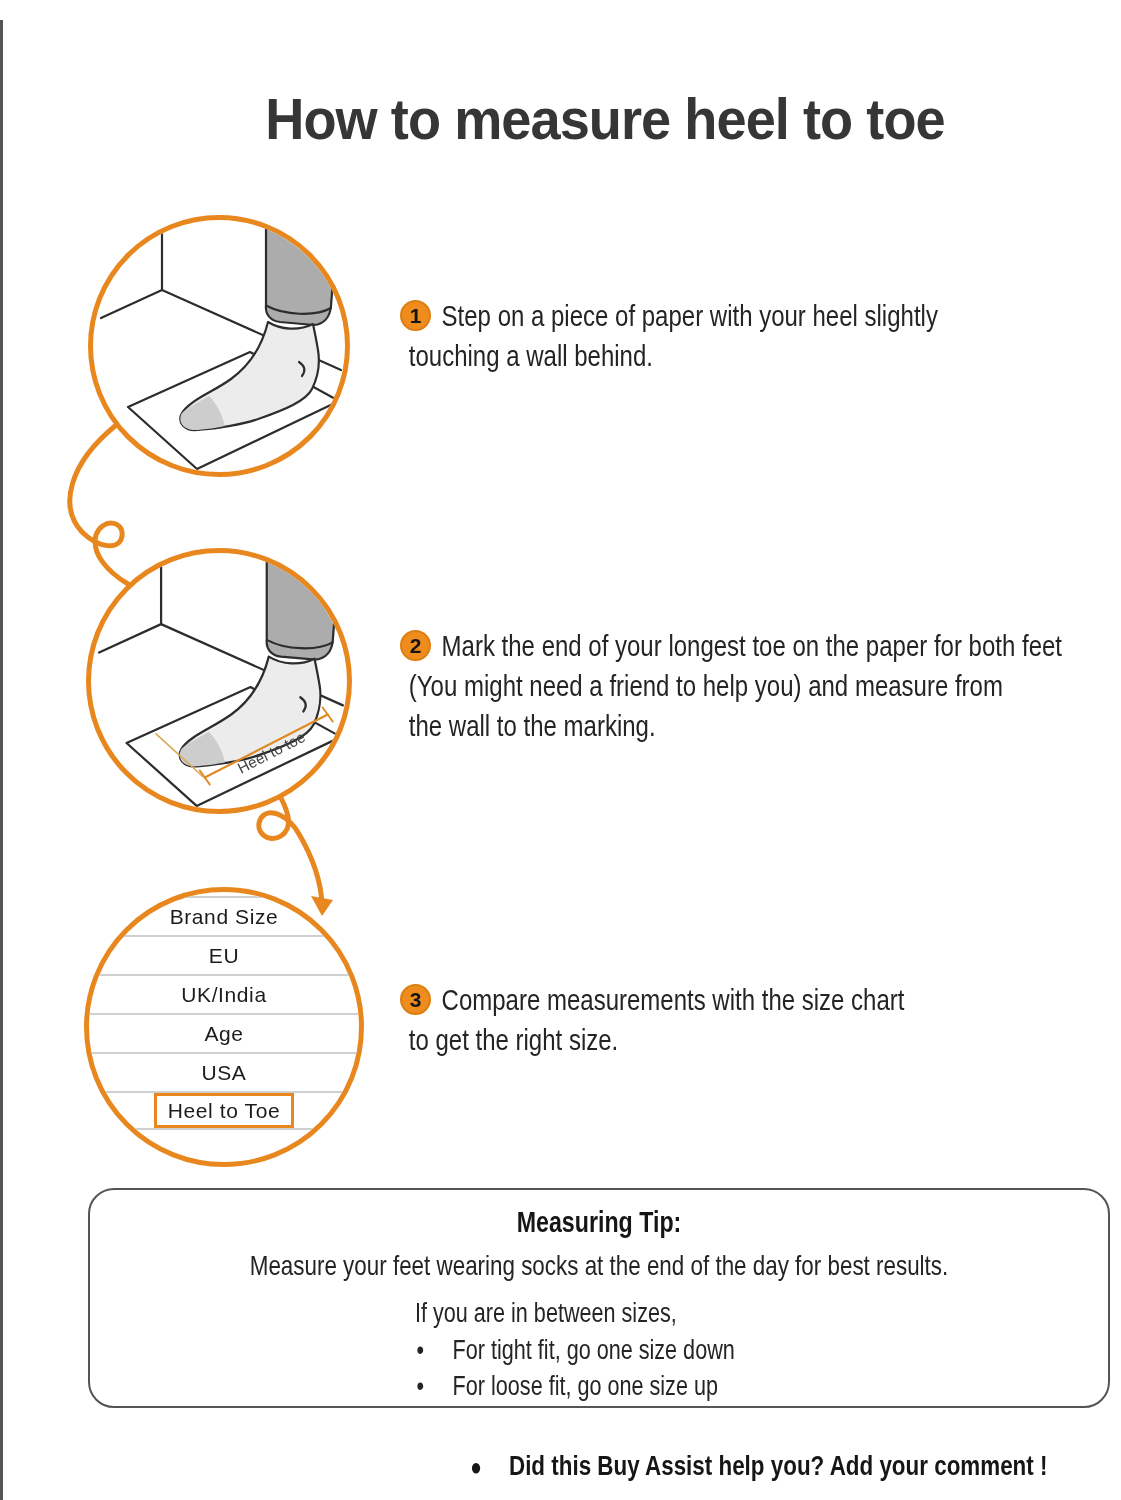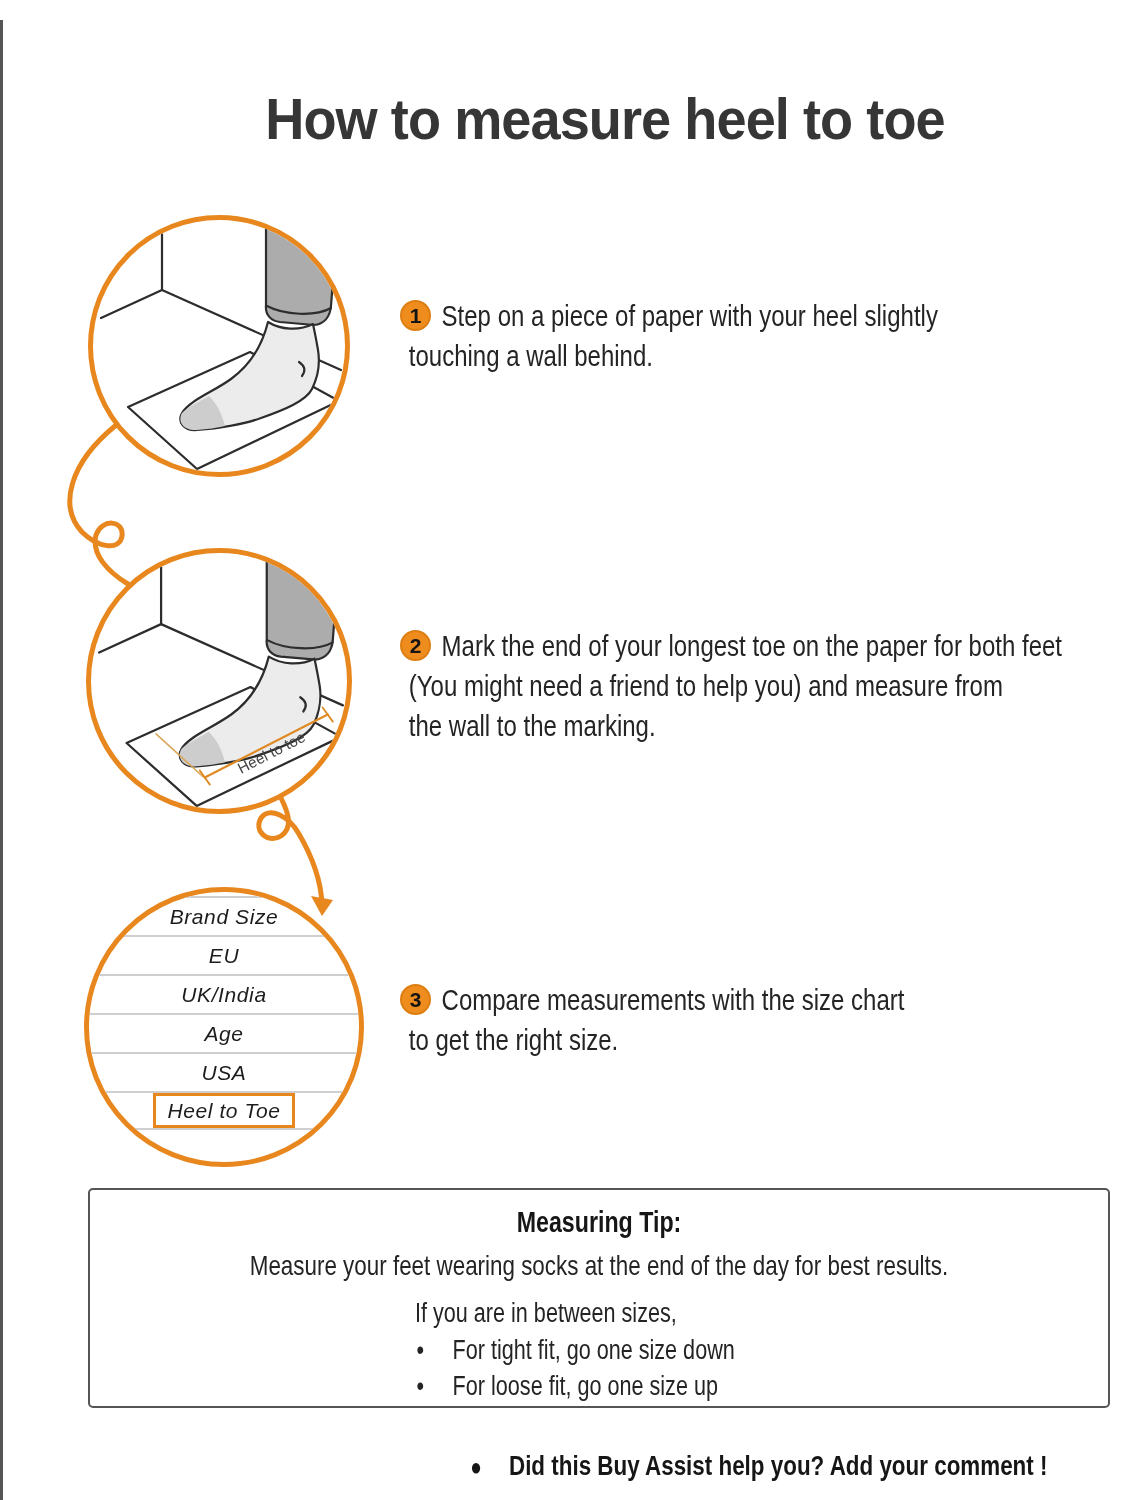--- a/index.html
+++ b/index.html
@@ -15,21 +15,21 @@
     font-size:57px; font-weight:bold; color:#363636; letter-spacing:-1px;
     transform:scaleX(0.95); transform-origin:center top; white-space:nowrap;
   }
 
   .illus-circle {
     position:absolute; border:5px solid #E8871E; border-radius:50%;
     overflow:hidden; background:#fff;
   }
   .c1 { left:88px;  top:195px; width:262px; height:262px; }
   .c2 { left:86px;  top:528px; width:266px; height:266px; }
-  .c3 { left:84px;  top:867px; width:280px; height:280px;font-style:italic; }
+  .c3 { left:84px;  top:867px; width:280px; height:280px; }
   .illus-circle svg { display:block; width:100%; height:100%; }
 
   .connector { position:absolute; }
 
   .step { position:absolute; width:720px; }
   .s1 { left:400px; top:276px; }
   .s2 { left:400px; top:606px; }
   .s3 { left:400px; top:960px; }
   .badge {
     position:absolute; left:0; top:4px; width:31px; height:31px; border-radius:50%;
@@ -47,21 +47,21 @@
   .chart-row {
     height:39px; border-top:2px solid #cfcfcf; display:flex;
     align-items:center; justify-content:center;
     font-size:21px; color:#1c1c1c; letter-spacing:0.6px;
   }
   .chart-row:last-child { border-bottom:2px solid #cfcfcf; }
   .hl-box { border:3px solid #E8871E; padding:0 11px; line-height:29px; }
 
   .tip-box {
     position:absolute; left:88px; top:1168px; width:1022px; height:220px;
-    border:2px solid #555; border-radius:5px; background:#fff;
+    border:2px solid #555; border-radius:26px; background:#fff;
   }
   .tip-heading {
     position:absolute; left:0; top:16px; width:100%; text-align:center;
     font-size:29px; font-weight:bold; color:#161616;
     transform:scaleX(0.8); transform-origin:center top; white-space:nowrap;
   }
   .tip-intro {
     position:absolute; left:0; top:60px; width:100%; text-align:center;
     font-size:28px; color:#242424;
     transform:scaleX(0.8); transform-origin:center top; white-space:nowrap;

